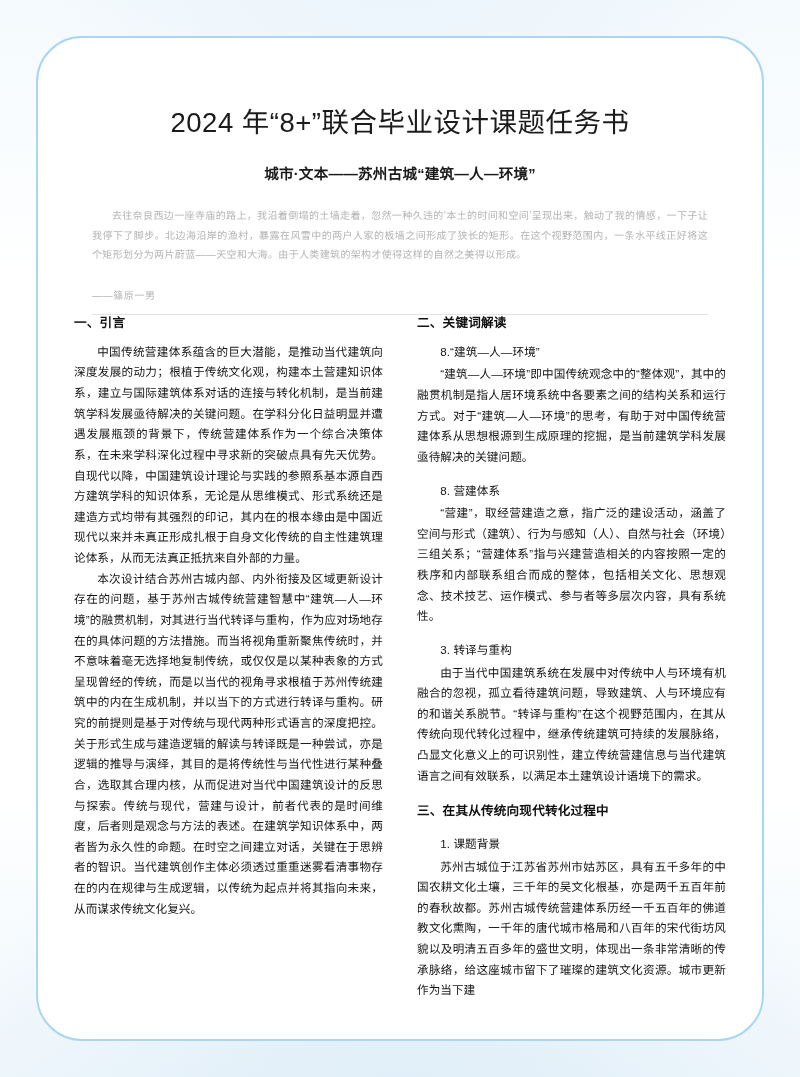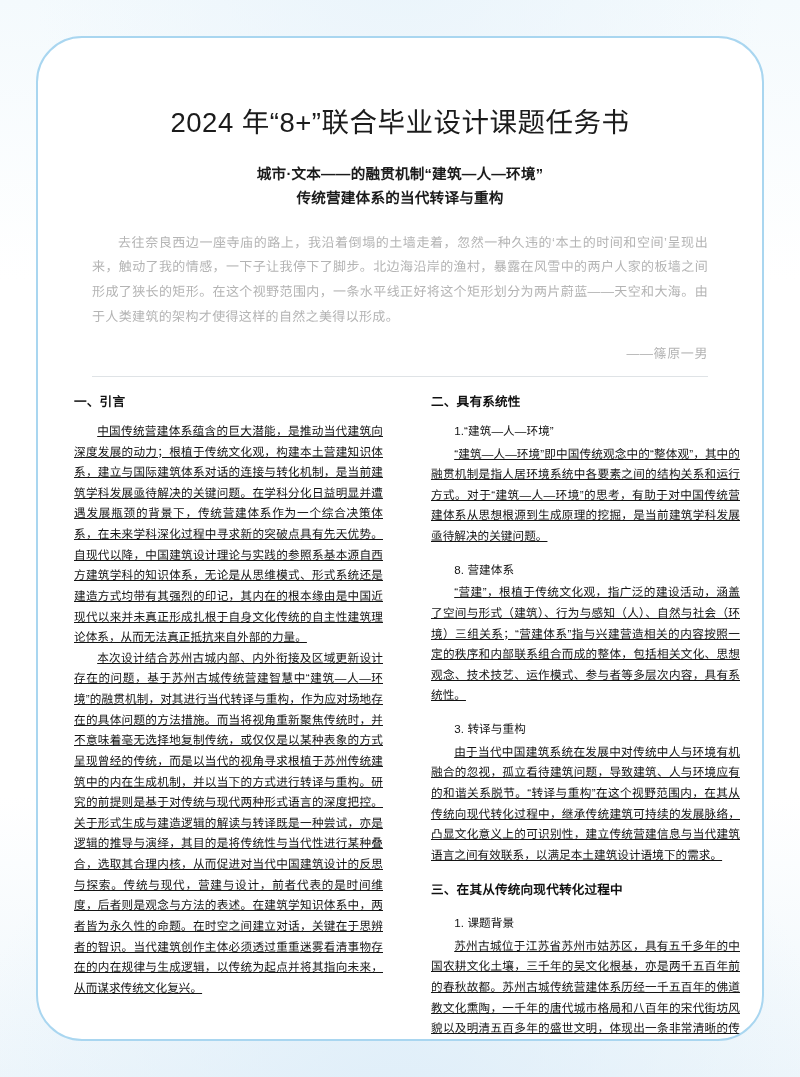--- a/index.html
+++ b/index.html
@@ -74,48 +74,47 @@
     font-weight: 700;
     line-height: 1.65;
     letter-spacing: 0.2px;
     white-space: nowrap;
   }
 
   
   .epigraph {
     margin: 20px 18px 0 18px;
     color: #b4b4b4;
-    font-size: 13px;
+    font-size: 10px;
     line-height: 1.92;
     text-align: justify;
     text-justify: inter-ideograph;
     letter-spacing: 0.35px;
   }
   .epigraph .epi-body {
     display: block;
     text-indent: 2em;
   }
   .epigraph .epi-source {
     display: block;
-    text-align: right;
-    margin-top: 12px;
+    text-align: left;
+    margin-top: 22px;
     letter-spacing: 0.6px;
   }
 
   .epi-rule {
     margin: 9px 18px 0 18px;
     height: 1px;
     background: #dfe3e6;
   }
 
   
   .columns {
     display: flex;
-    gap: 48px;
-    margin-top: 17px;
+    gap: 34px;
   }
   .column {
     width: 309px;
     flex: 0 0 309px;
   }
 
   h2.section-head {
     font-size: 12.6px;
     font-weight: 700;
     color: #101010;
@@ -142,39 +141,37 @@
 
   p.para {
     font-size: 11.6px;
     line-height: 1.78;
     color: #141414;
     margin: 0;
     text-indent: 2em;
     text-align: justify;
     text-justify: inter-ideograph;
     letter-spacing: 0.05px;
-    text-decoration: underline;
   }
   p.para + p.para {
     margin-top: 0;
   }
 </style>
 </head>
 <body>
 
 <div class="page-backdrop"></div>
 
 <div class="page-frame">
   <div class="page-inner">
 
     <h1 class="doc-title">2024 年“8+”联合毕业设计课题任务书</h1>
 
     <div class="doc-subtitle">
-      <span class="sub-line">城市·文本——的融贯机制“建筑—人—环境”</span>
-      <span class="sub-line">传统营建体系的当代转译与重构</span>
+      <span class="sub-line">城市·文本——苏州古城“建筑—人—环境”</span>
     </div>
 
     <div class="epigraph">
       <span class="epi-body">去往奈良西边一座寺庙的路上，我沿着倒塌的土墙走着，忽然一种久违的‘本土的时间和空间’呈现出来，触动了我的情感，一下子让我停下了脚步。北边海沿岸的渔村，暴露在风雪中的两户人家的板墙之间形成了狭长的矩形。在这个视野范围内，一条水平线正好将这个矩形划分为两片蔚蓝——天空和大海。由于人类建筑的架构才使得这样的自然之美得以形成。</span>
       <span class="epi-source">——篠原一男</span>
     </div>
 
     <div class="epi-rule"></div>
 
     <div class="columns">
@@ -183,30 +180,30 @@
         <div class="block">
           <h2 class="section-head">一、引言</h2>
           <p class="para">中国传统营建体系蕴含的巨大潜能，是推动当代建筑向深度发展的动力；根植于传统文化观，构建本土营建知识体系，建立与国际建筑体系对话的连接与转化机制，是当前建筑学科发展亟待解决的关键问题。在学科分化日益明显并遭遇发展瓶颈的背景下，传统营建体系作为一个综合决策体系，在未来学科深化过程中寻求新的突破点具有先天优势。自现代以降，中国建筑设计理论与实践的参照系基本源自西方建筑学科的知识体系，无论是从思维模式、形式系统还是建造方式均带有其强烈的印记，其内在的根本缘由是中国近现代以来并未真正形成扎根于自身文化传统的自主性建筑理论体系，从而无法真正抵抗来自外部的力量。</p>
           <p class="para">本次设计结合苏州古城内部、内外衔接及区域更新设计存在的问题，基于苏州古城传统营建智慧中“建筑—人—环境”的融贯机制，对其进行当代转译与重构，作为应对场地存在的具体问题的方法措施。而当将视角重新聚焦传统时，并不意味着毫无选择地复制传统，或仅仅是以某种表象的方式呈现曾经的传统，而是以当代的视角寻求根植于苏州传统建筑中的内在生成机制，并以当下的方式进行转译与重构。研究的前提则是基于对传统与现代两种形式语言的深度把控。关于形式生成与建造逻辑的解读与转译既是一种尝试，亦是逻辑的推导与演绎，其目的是将传统性与当代性进行某种叠合，选取其合理内核，从而促进对当代中国建筑设计的反思与探索。传统与现代，营建与设计，前者代表的是时间维度，后者则是观念与方法的表述。在建筑学知识体系中，两者皆为永久性的命题。在时空之间建立对话，关键在于思辨者的智识。当代建筑创作主体必须透过重重迷雾看清事物存在的内在规律与生成逻辑，以传统为起点并将其指向未来，从而谋求传统文化复兴。</p>
         </div>
       </div>
 
       <div class="column">
 
         <div class="block">
-          <h2 class="section-head">二、具有系统性</h2>
-
-          <div class="block">
-            <h3 class="sub-head">1.“建筑—人—环境”</h3>
+          <h2 class="section-head">二、关键词解读</h2>
+
+          <div class="block">
+            <h3 class="sub-head">8.“建筑—人—环境”</h3>
             <p class="para">“建筑—人—环境”即中国传统观念中的“整体观”，其中的融贯机制是指人居环境系统中各要素之间的结构关系和运行方式。对于“建筑—人—环境”的思考，有助于对中国传统营建体系从思想根源到生成原理的挖掘，是当前建筑学科发展亟待解决的关键问题。</p>
           </div>
 
           <div class="block">
             <h3 class="sub-head">8.  营建体系</h3>
-            <p class="para">“营建”，根植于传统文化观，指广泛的建设活动，涵盖了空间与形式（建筑）、行为与感知（人）、自然与社会（环境）三组关系；“营建体系”指与兴建营造相关的内容按照一定的秩序和内部联系组合而成的整体，包括相关文化、思想观念、技术技艺、运作模式、参与者等多层次内容，具有系统性。</p>
+            <p class="para">“营建”，取经营建造之意，指广泛的建设活动，涵盖了空间与形式（建筑）、行为与感知（人）、自然与社会（环境）三组关系；“营建体系”指与兴建营造相关的内容按照一定的秩序和内部联系组合而成的整体，包括相关文化、思想观念、技术技艺、运作模式、参与者等多层次内容，具有系统性。</p>
           </div>
 
           <div class="block">
             <h3 class="sub-head">3.  转译与重构</h3>
             <p class="para">由于当代中国建筑系统在发展中对传统中人与环境有机融合的忽视，孤立看待建筑问题，导致建筑、人与环境应有的和谐关系脱节。“转译与重构”在这个视野范围内，在其从传统向现代转化过程中，继承传统建筑可持续的发展脉络，凸显文化意义上的可识别性，建立传统营建信息与当代建筑语言之间有效联系，以满足本土建筑设计语境下的需求。</p>
           </div>
         </div>
 
         <div class="block">
           <h2 class="section-head">三、在其从传统向现代转化过程中</h2>

